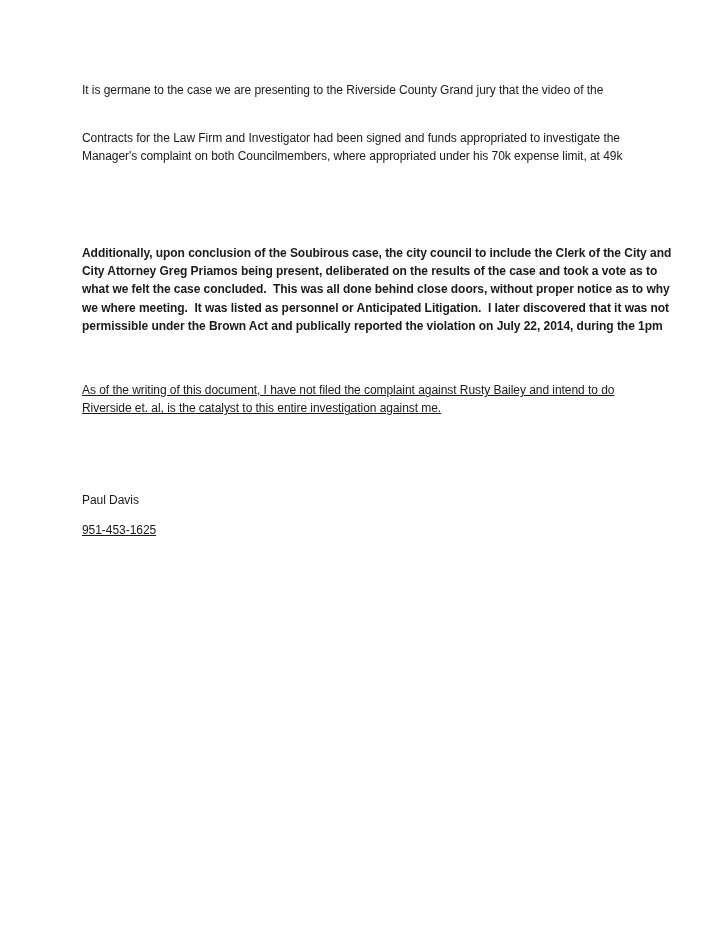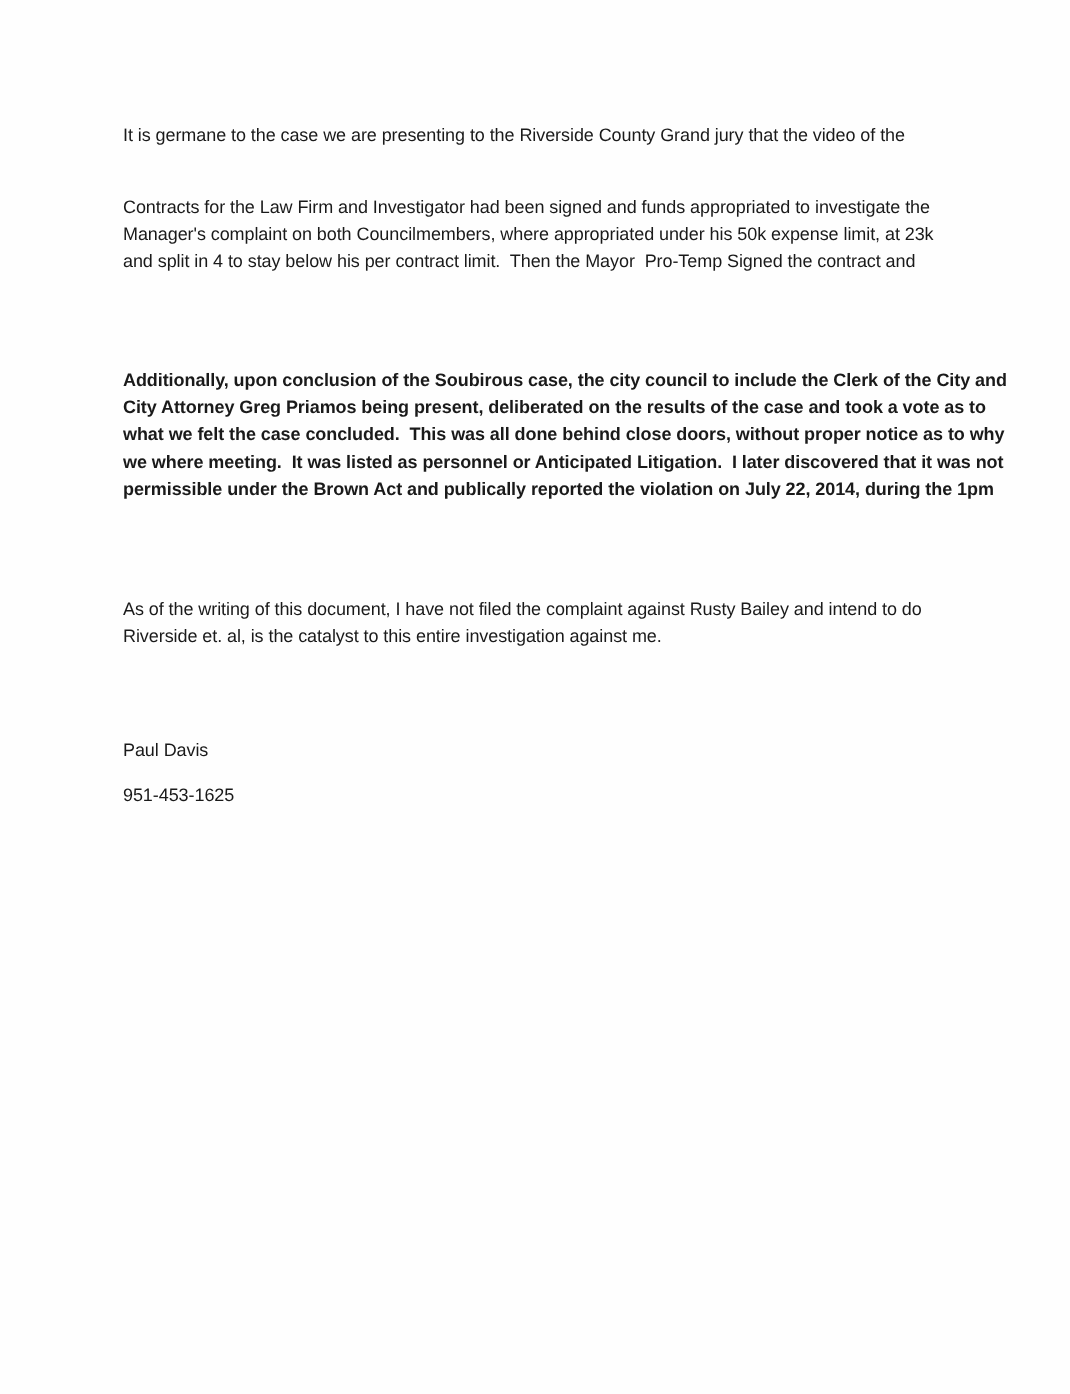--- a/index.html
+++ b/index.html
@@ -29,37 +29,36 @@
       line-height: 18.2px;
       letter-spacing: -0.05px;
     }
     .line {
       display: block;
       white-space: pre;
     }
     #p1 { top: 81px; }
     #p2 { top: 129px; }
     #p3 { top: 244px; font-weight: bold; }
-    #p4 { top: 397px; }
+    #p4 { top: 381px; text-decoration: underline; }
     #sig-name { top: 491px; }
-    #sig-phone { top: 521px; }
+    #sig-phone { top: 521px; text-decoration: underline; }
   </style>
 </head>
 <body>
 
 <div class="page">
 
   <div class="para" id="p1">
     <span class="line">It is germane to the case we are presenting to the Riverside County Grand jury that the video of the</span>
   </div>
 
   <div class="para" id="p2">
     <span class="line">Contracts for the Law Firm and Investigator had been signed and funds appropriated to investigate the</span>
-    <span class="line">Manager's complaint on both Councilmembers, where appropriated under his 50k expense limit, at 23k</span>
-    <span class="line">and split in 4 to stay below his per contract limit.  Then the Mayor  Pro-Temp Signed the contract and</span>
+    <span class="line">Manager's complaint on both Councilmembers, where appropriated under his 70k expense limit, at 49k</span>
   </div>
 
   <div class="para" id="p3">
     <span class="line">Additionally, upon conclusion of the Soubirous case, the city council to include the Clerk of the City and</span>
     <span class="line">City Attorney Greg Priamos being present, deliberated on the results of the case and took a vote as to</span>
     <span class="line">what we felt the case concluded.  This was all done behind close doors, without proper notice as to why</span>
     <span class="line">we where meeting.  It was listed as personnel or Anticipated Litigation.  I later discovered that it was not</span>
     <span class="line">permissible under the Brown Act and publically reported the violation on July 22, 2014, during the 1pm</span>
   </div>
 

